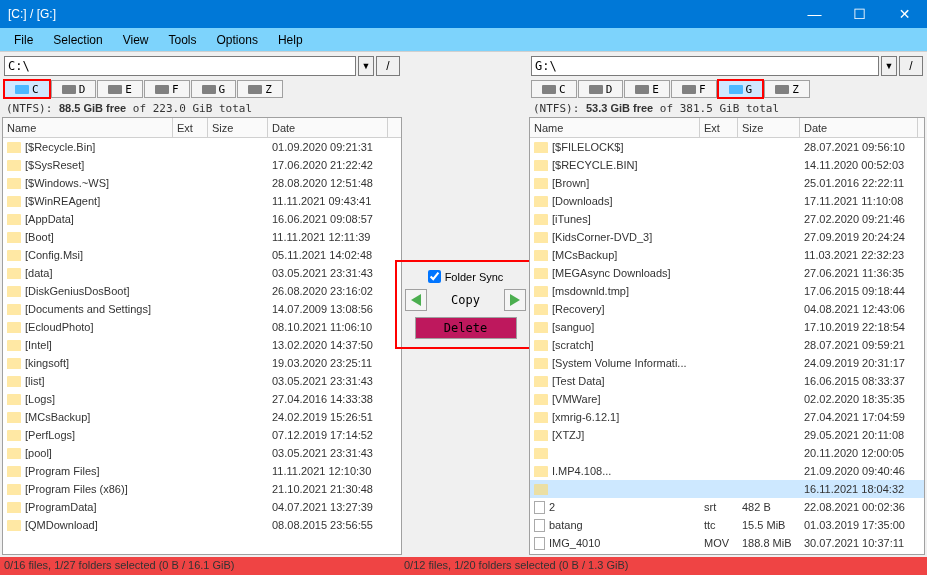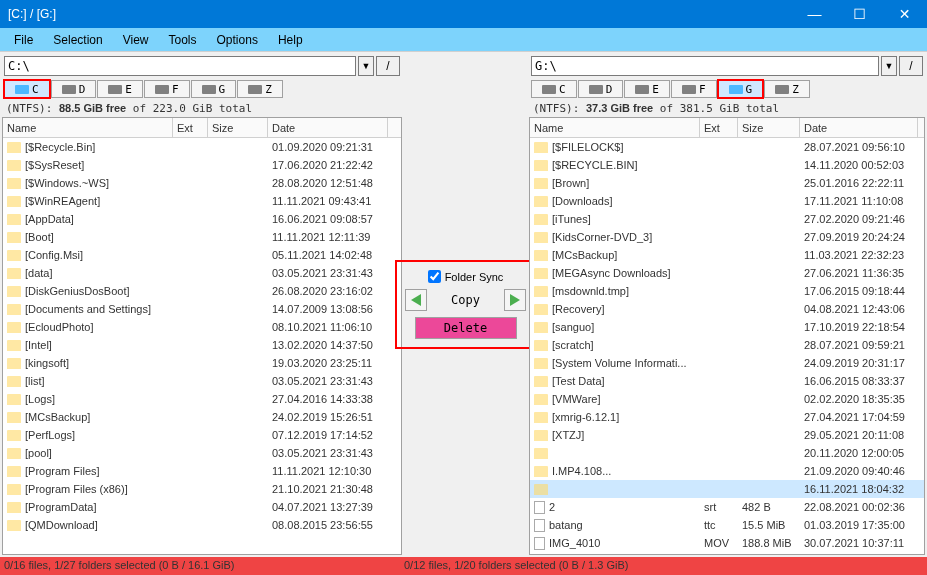--- a/index.html
+++ b/index.html
@@ -38,21 +38,21 @@
 .file-icon { width: 11px; height: 13px; background: white; border: 1px solid #aaa; margin-right: 4px; flex-shrink: 0; position: relative; }
 .file-icon::after { content: attr(data-ext); position: absolute; bottom: 0; left: 0; font-size: 6px; color: #0078d7; }
 .center-box { border: 2px solid red; padding: 8px 8px; display: flex; flex-direction: column; align-items: center; gap: 6px; }
 .sync-label { display: flex; align-items: center; gap: 4px; font-family: monospace; font-size: 12px; }
 .copy-row { display: flex; align-items: center; gap: 20px; }
 .arrow-btn { width: 22px; height: 22px; border: 1px solid #a0a0a0; background: #f5f5f5; display: flex; align-items: center; justify-content: center; cursor: pointer; }
 .arrow { width: 0; height: 0; border-top: 6px solid transparent; border-bottom: 6px solid transparent; }
 .arrow.left { border-right: 10px solid #4caf50; }
 .arrow.right { border-left: 10px solid #4caf50; }
 .copy-label { font-family: monospace; font-size: 12px; padding: 0 4px; }
-.delete-btn { width: 102px; height: 22px; border: 1px solid #a0a0a0; background: #ec4899; display: flex; align-items: center; justify-content: center; font-family: monospace; font-size: 12px; cursor: pointer; }
+.delete-btn { width: 102px; height: 22px; border: 1px solid #a0a0a0; background: #be185d; display: flex; align-items: center; justify-content: center; font-family: monospace; font-size: 12px; cursor: pointer; }
 .status { height: 18px; display: flex; font-family: monospace; font-size: 11px; color: #333; background: #ef4444; }
 .status .half { padding: 2px 4px; }
 .status .half.left { width: 400px; }
 .col-name { flex: 1; display: flex; align-items: center; }
 .left .col-name { width: 170px; flex: none; }
 .left .col-ext { width: 35px; }
 .left .col-size { width: 60px; }
 .left .col-date { width: 120px; }
 .right .col-name { width: 170px; flex: none; }
 .right .col-ext { width: 38px; }
@@ -271,21 +271,21 @@
         <div class="path-btn">/</div>
       </div>
       <div class="drive-row">
         <div class="drive-btn"><span class="drive-icon"></span>C</div>
         <div class="drive-btn"><span class="drive-icon"></span>D</div>
         <div class="drive-btn"><span class="drive-icon"></span>E</div>
         <div class="drive-btn"><span class="drive-icon"></span>F</div>
         <div class="drive-btn selected highlighted"><span class="drive-icon active"></span>G</div>
         <div class="drive-btn"><span class="drive-icon"></span>Z</div>
       </div>
-      <div class="info-row">(NTFS): <b>37.3 GiB free</b> of 381.5 GiB total</div>
+      <div class="info-row">(NTFS): <b>53.3 GiB free</b> of 381.5 GiB total</div>
       <div class="filelist-wrap">
         <div class="filelist-header">
           <div class="col col-name">Name</div>
           <div class="col col-ext">Ext</div>
           <div class="col col-size">Size</div>
           <div class="col col-date">Date</div>
         </div>
         <div class="filelist-body">
           <div class="row">
             <div class="cell col-name"><span class="folder-icon"></span>[$FILELOCK$]</div>

